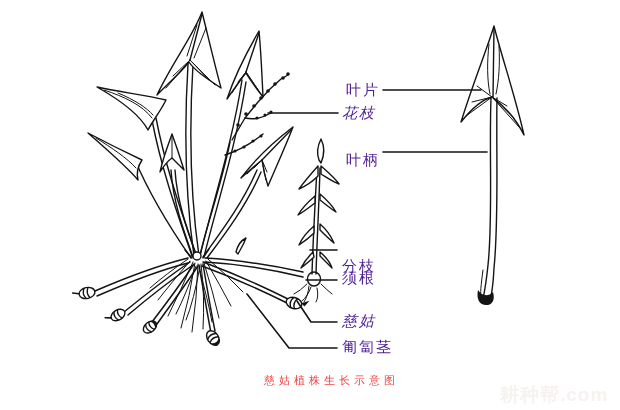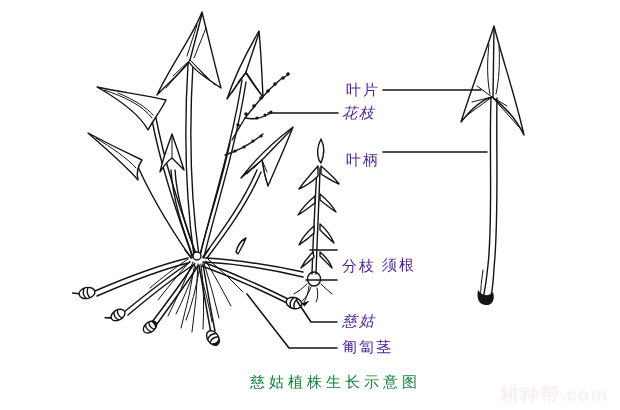--- a/index.html
+++ b/index.html
@@ -11,25 +11,25 @@
   #stage{position:absolute;left:0;top:0;width:620px;height:410px;}
   svg{position:absolute;left:0;top:0;}
   .lbl{
     position:absolute;font-size:15px;line-height:1;color:#4c1d95;
     letter-spacing:2px;white-space:nowrap;
   }
   .lbl-yepian   {left:346px;top:83px;}
   .lbl-huazhi   {left:342px;top:106px;font-style:italic;}
   .lbl-yebing   {left:346px;top:145px;margin-top:8px;}
   .lbl-fenzhi   {left:342px;top:259px;}
-  .lbl-xugen    {left:342px;top:258px;margin-left:40px;}
+  .lbl-xugen    {left:342px;top:271px;}
   .lbl-cigu     {left:342px;top:314px;font-style:italic;}
   .lbl-pufujing {left:342px;top:340px;}
   .caption{
-    position:absolute;left:250px;top:373px;font-size:15px;color:#15803d;
+    position:absolute;left:264px;top:373px;font-size:11px;color:#ef4444;
     letter-spacing:4px;white-space:nowrap;
   }
   .watermark{
     position:absolute;left:500px;top:382px;font-size:19px;font-weight:bold;
     color:#f7f2ef;letter-spacing:1px;white-space:nowrap;
     font-family:"Liberation Sans","DejaVu Sans",sans-serif;
   }
 </style>
 </head>
 <body>

